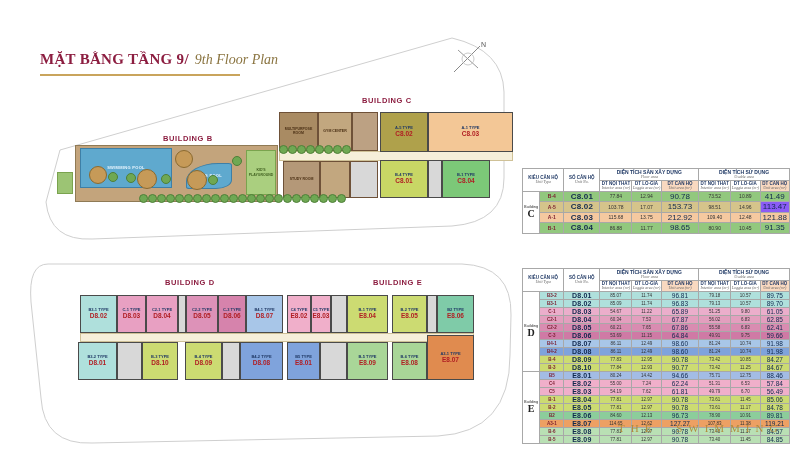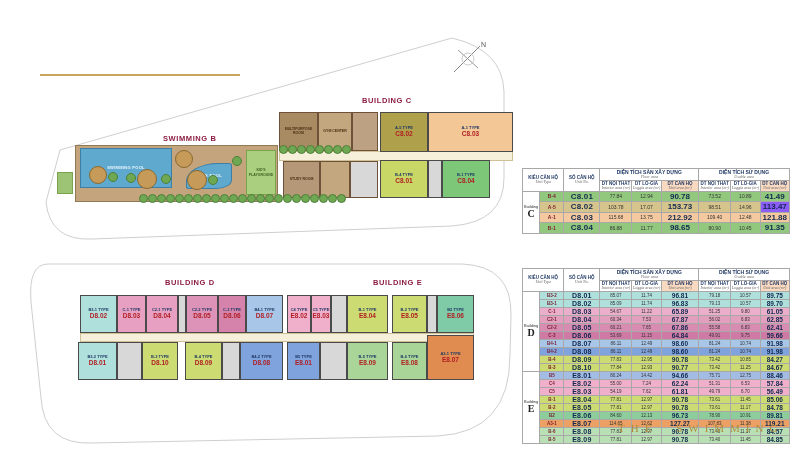--- a/index.html
+++ b/index.html
@@ -41,21 +41,21 @@
   #table-de{left:522px;top:268px;}
   table.areas{border-collapse:collapse;table-layout:fixed;width:100%;}
   table.areas th,table.areas td{border:1px solid #A8A8A8;padding:0;margin:0;overflow:hidden;white-space:nowrap;text-align:center;vertical-align:middle;}
   th .vi{display:block;font-weight:bold;color:#1F3864;font-size:4.5px;line-height:1.2;}
   th .en{display:block;font-style:italic;font-weight:normal;color:#666;font-size:4px;line-height:1.15;font-family:"Liberation Serif",serif;}
   th.grp .vi{font-size:5px;}
   th.peach{background:#F9D9C0;}
   td.c-type{font-size:4.5px;font-weight:bold;color:#7A1C2E;}
   td.c-no{font-size:7px;font-weight:bold;color:#10284E;letter-spacing:.2px;}
   td.c-sm{font-size:4.5px;color:#333;}
-  td.c-big{font-size:6.5px;font-weight:bold;color:#10284E;}
+  td.c-big{font-size:6.5px;font-weight:normal;color:#10284E;}
   td.bcell{background:#fff;}
   .b-word{font-size:4px;color:#333;line-height:1;}
   .b-letter{font-size:10px;font-weight:bold;color:#222;font-family:"Liberation Serif",serif;line-height:1;}
   #table-c td{height:9.5px;}
   #table-c td.c-no{font-size:8px;}
   #table-c td.c-big{font-size:8px;}
   #table-c td.c-sm{font-size:5px;}
   #table-c td.c-type{font-size:5px;}
   #table-de td{height:6.6px;}
   
@@ -66,30 +66,34 @@
 </head>
 <body>
 
 <div class="page">
 
   <svg class="overlay" width="800" height="449">
     <path d="M 60 150 L 452 38 Q 503 50 504 92 L 504 178 Q 504 222 452 226 L 92 239 Q 50 241 46 202 Z" fill="none" stroke="#CFCFCF" stroke-width="1"></path>
     <path d="M 48 264 L 462 264 Q 512 266 511 315 L 510 355 Q 510 432 438 436 L 92 443 Q 44 445 41 398 L 31 302 Q 28 264 48 264 Z" fill="none" stroke="#CFCFCF" stroke-width="1"></path>
   </svg>
 
+  <div class="title">
+    <span class="vi-part">MẶT BẰNG TẦNG 9/</span>
+    <span class="en-part">9th Floor Plan</span>
+  </div>
   <div class="title-underline"></div>
 
   <svg class="compass" width="42" height="42">
     <line x1="6" y1="36" x2="32" y2="10" stroke="#888" stroke-width="1"></line>
     <line x1="10" y1="14" x2="30" y2="32" stroke="#999" stroke-width="1"></line>
     <circle cx="20" cy="23" r="6" fill="none" stroke="#bbb" stroke-width="0.8"></circle>
     <text x="33" y="11" font-size="7" fill="#555" font-family="Liberation Sans, sans-serif">N</text>
   </svg>
 
-  <div class="bplabel" id="lbl-b" style="left: 163px; top: 134px;">SWIMMING B</div>
+  <div class="bplabel" id="lbl-b" style="left: 163px; top: 134px;">BUILDING B</div>
   <div class="bplabel" id="lbl-c" style="left: 362px; top: 96px;">BUILDING C</div>
   <div class="bplabel" id="lbl-d" style="left: 165px; top: 278px;">BUILDING D</div>
   <div class="bplabel" id="lbl-e" style="left: 373px; top: 278px;">BUILDING E</div>
 
   <div id="plan-layer">
       <div class="plan-el deck" style="left: 75px; top: 145px; width: 203px; height: 57px; position: absolute;"></div>
       <div class="plan-el pool" style="left: 80px; top: 148px; width: 92px; height: 40px; position: absolute;">
         <div class="pool-label">SWIMMING POOL</div>
       </div>
       <div class="plan-el kidpool" style="left: 186px; top: 163px; width: 46px; height: 26px; position: absolute;">

